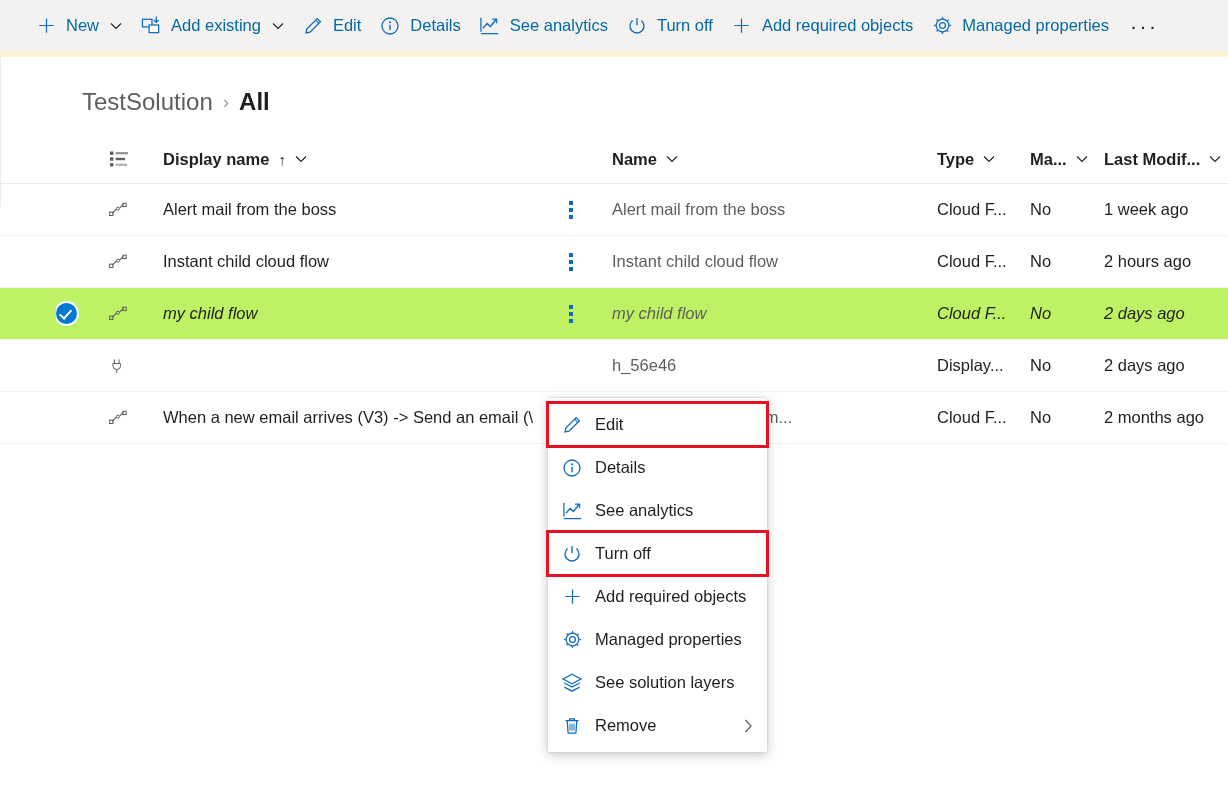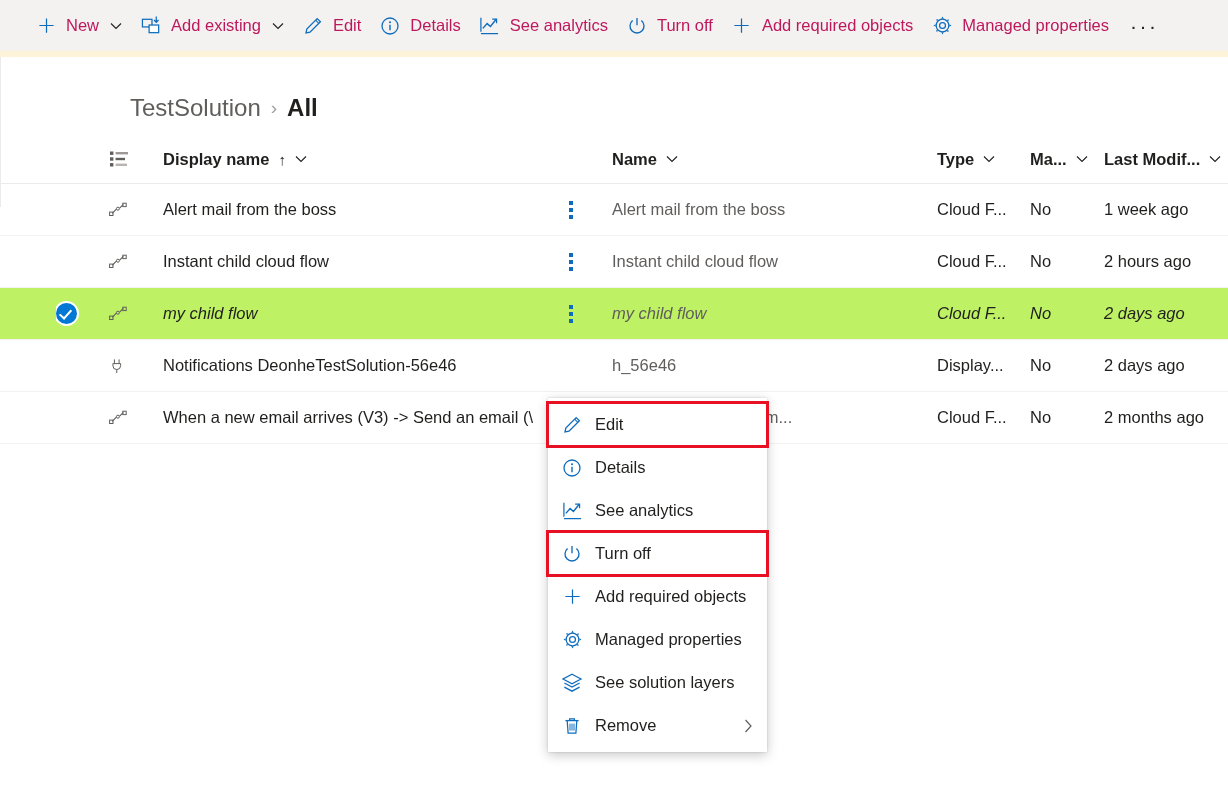--- a/index.html
+++ b/index.html
@@ -23,38 +23,37 @@
   .cmdbar-strip {
     position: absolute; left: 0; top: 51px;
     width: 1228px; height: 6px;
     background: #fdf3d9;
   }
   .cmd {
     display: flex; align-items: center;
     height: 40px;
     padding: 0 9px;
     font-size: 16.5px;
-    color: #be185d;
+    color: #0369a1;
     white-space: nowrap;
     cursor: pointer;
   }
   .cmd .ico { display:inline-flex; align-items:center; justify-content:center; width:22px; height:22px; margin-right:9px; flex:none;}
   .cmd .chev { margin-left: 11px; display:inline-flex; flex:none;}
   .cmd-dots { font-size: 21px; color:#252423; letter-spacing:2.5px; padding:0 12px; cursor:pointer; line-height:1;}
 
   
   .page { position:absolute; left:0; top:57px; width:1228px; height:753px; background:#fff; }
   .vrule { position:absolute; left:0; top:57px; width:1px; height:150px; background:#edebe9; }
 
   .breadcrumb {
-    position:absolute; left:82px; top:94px;
+    position:absolute; left:82px; top:88px;
     display:flex; align-items:center;
     font-size: 24px; color:#605e5c;
     white-space: nowrap;
-    margin-left: 48px;
   }
   .bc-sep { margin:0 10px; color:#a19f9d; font-size:19px; }
   .bc-cur { color:#201f1e; font-weight:bold; }
 
   
   .table { position:absolute; left:0; top:135px; width:1228px; }
   .thead {
     position:relative; height:48px;
     border-bottom:1px solid #edebe9;
     font-size:16.5px; color:#201f1e; font-weight:bold;
@@ -365,21 +364,20 @@
     </div>
 
     <div class="row">
       <div class="cell c-typeicon">
         <svg width="20" height="20" viewBox="0 0 20 20">
           <path d="M6.4 3.4v4.1M11.1 3.4v4.1" stroke="#605e5c" stroke-width="1"></path>
           <path d="M4.9 7.6h7.7v2.1a3.85 3.85 0 01-7.7 0z" fill="none" stroke="#605e5c" stroke-width="1"></path>
           <path d="M8.75 13.6v3.3" stroke="#605e5c" stroke-width="1"></path>
         </svg>
       </div>
-      <div class="cell c-display" style="width:400px;">Notifications DeonheTestSolution-56e46</div>
       <div class="cell c-name">h_56e46</div>
       <div class="cell c-type">Display...</div>
       <div class="cell c-managed">No</div>
       <div class="cell c-mod">2 days ago</div>
     </div>
 
     <div class="row">
       <div class="cell c-typeicon">
         <svg width="20" height="20" viewBox="0 0 20 20">
           <path d="M4.2 13.4L8.4 9.2M11.6 8.2l3.8-3.8" stroke="#605e5c" stroke-width="1.1" fill="none"></path>

